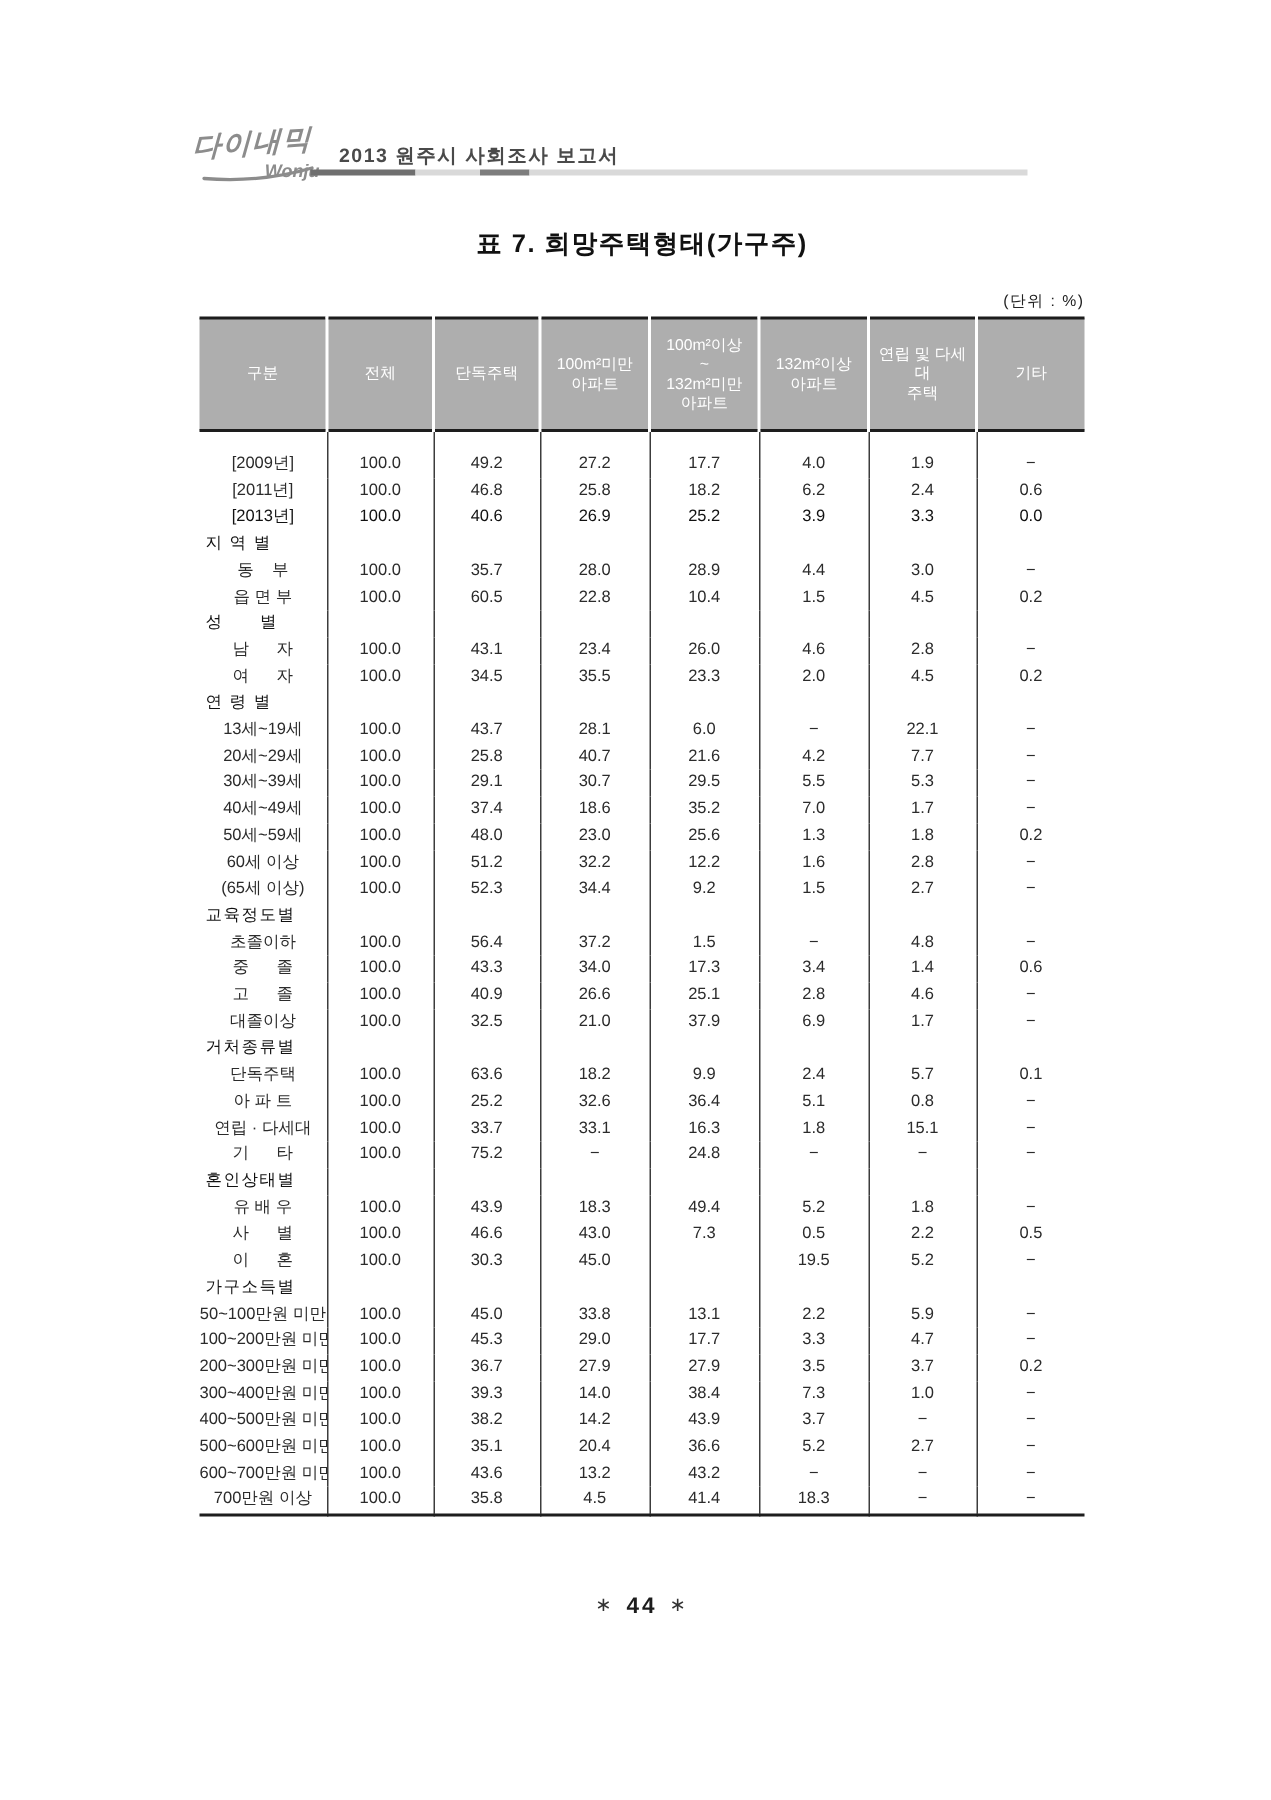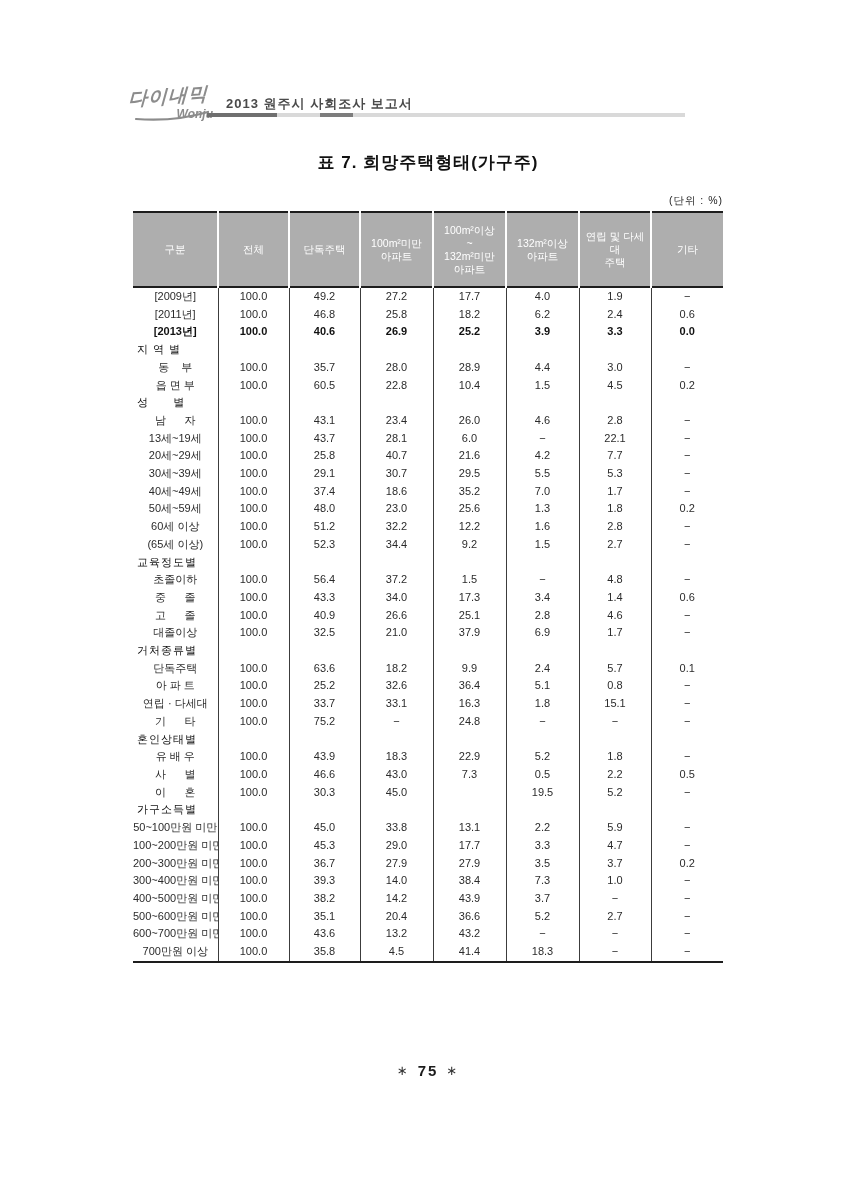--- a/index.html
+++ b/index.html
@@ -41,22 +41,22 @@
     font-weight:normal;font-size:10.5px;line-height:13px;height:73px;
     vertical-align:middle;text-align:center;white-space:pre-line;
     border-left:2px solid #ffffff;padding:0 1px;}
   thead th:first-child{border-left:none;margin-top:28px;}
   thead{border-bottom:2px solid #1d1d1d;}
   tbody td{
     font-size:11px;height:17.7px;line-height:17.7px;padding:0;
     text-align:center;vertical-align:middle;color:var(--body-text,#2b2b2b);
     border-left:1px solid #3c3c3c;white-space:pre;overflow:hidden;}
   tbody td:first-child{border-left:none;}
-  tbody tr:first-child td{padding-top:0;}
-  tbody tr.bold td{font-weight:bold;color:#111;}
+  tbody tr:first-child td{padding-top:13px;}
+  tbody tr.bold td{font-weight:normal;color:#111;}
   tbody tr.section td.lbl{text-align:left;padding-left:4px;font-weight:normal;color:#111;letter-spacing:1px;}
   td.lbl{text-align:center;}
 
   
   .page-footer{position:absolute;top:1062px;width:100%;text-align:center;
     font-size:15px;color:#1c1c1c;letter-spacing:2px;}
   .footer-mark{font-size:13px;color:#333;padding:0 8px;position:relative;top:-1px;}
   .page-number{font-weight:bold;}
 </style>
 </head>
@@ -186,20 +186,40 @@
             <td class="lbl">남      자</td>
             <td>100.0</td>
             <td>43.1</td>
             <td>23.4</td>
             <td>26.0</td>
             <td>4.6</td>
             <td>2.8</td>
             <td>−</td>
           </tr>
           <tr>
+            <td class="lbl">여      자</td>
+            <td>100.0</td>
+            <td>34.5</td>
+            <td>35.5</td>
+            <td>23.3</td>
+            <td>2.0</td>
+            <td>4.5</td>
+            <td>0.2</td>
+          </tr>
+          <tr class="section">
+            <td class="lbl">연 령 별</td>
+            <td></td>
+            <td></td>
+            <td></td>
+            <td></td>
+            <td></td>
+            <td></td>
+            <td></td>
+          </tr>
+          <tr>
             <td class="lbl">13세~19세</td>
             <td>100.0</td>
             <td>43.7</td>
             <td>28.1</td>
             <td>6.0</td>
             <td>−</td>
             <td>22.1</td>
             <td>−</td>
           </tr>
           <tr>
@@ -370,21 +390,21 @@
             <td></td>
             <td></td>
             <td></td>
             <td></td>
           </tr>
           <tr>
             <td class="lbl">유 배 우</td>
             <td>100.0</td>
             <td>43.9</td>
             <td>18.3</td>
-            <td>22.9</td>
+            <td>49.4</td>
             <td>5.2</td>
             <td>1.8</td>
             <td>−</td>
           </tr>
           <tr>
             <td class="lbl">사      별</td>
             <td>100.0</td>
             <td>46.6</td>
             <td>43.0</td>
             <td>7.3</td>
@@ -488,16 +508,16 @@
             <td>35.8</td>
             <td>4.5</td>
             <td>41.4</td>
             <td>18.3</td>
             <td>−</td>
             <td>−</td>
           </tr>
         </tbody>
     </table>
 
-    <div class="page-footer"><span class="footer-mark">∗</span><span class="page-number">75</span><span class="footer-mark">∗</span></div>
+    <div class="page-footer"><span class="footer-mark">∗</span><span class="page-number">44</span><span class="footer-mark">∗</span></div>
   </div>
 
 </div>
 
 </body></html>

